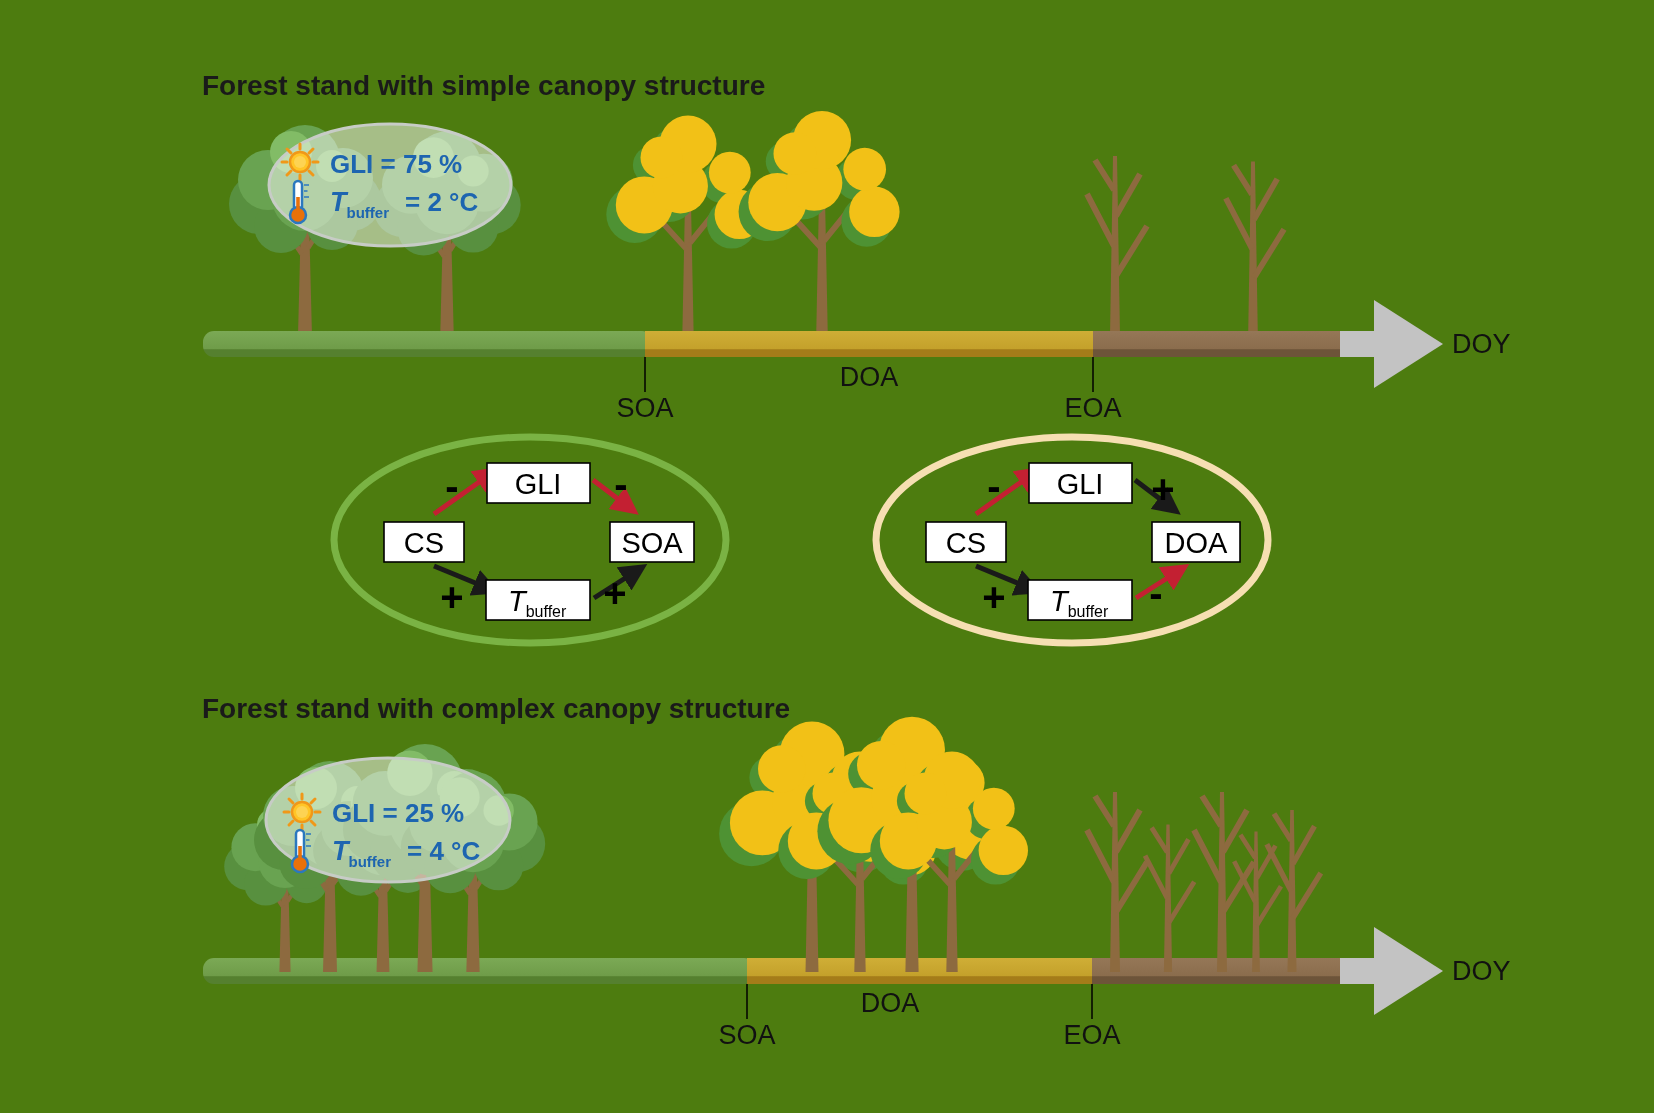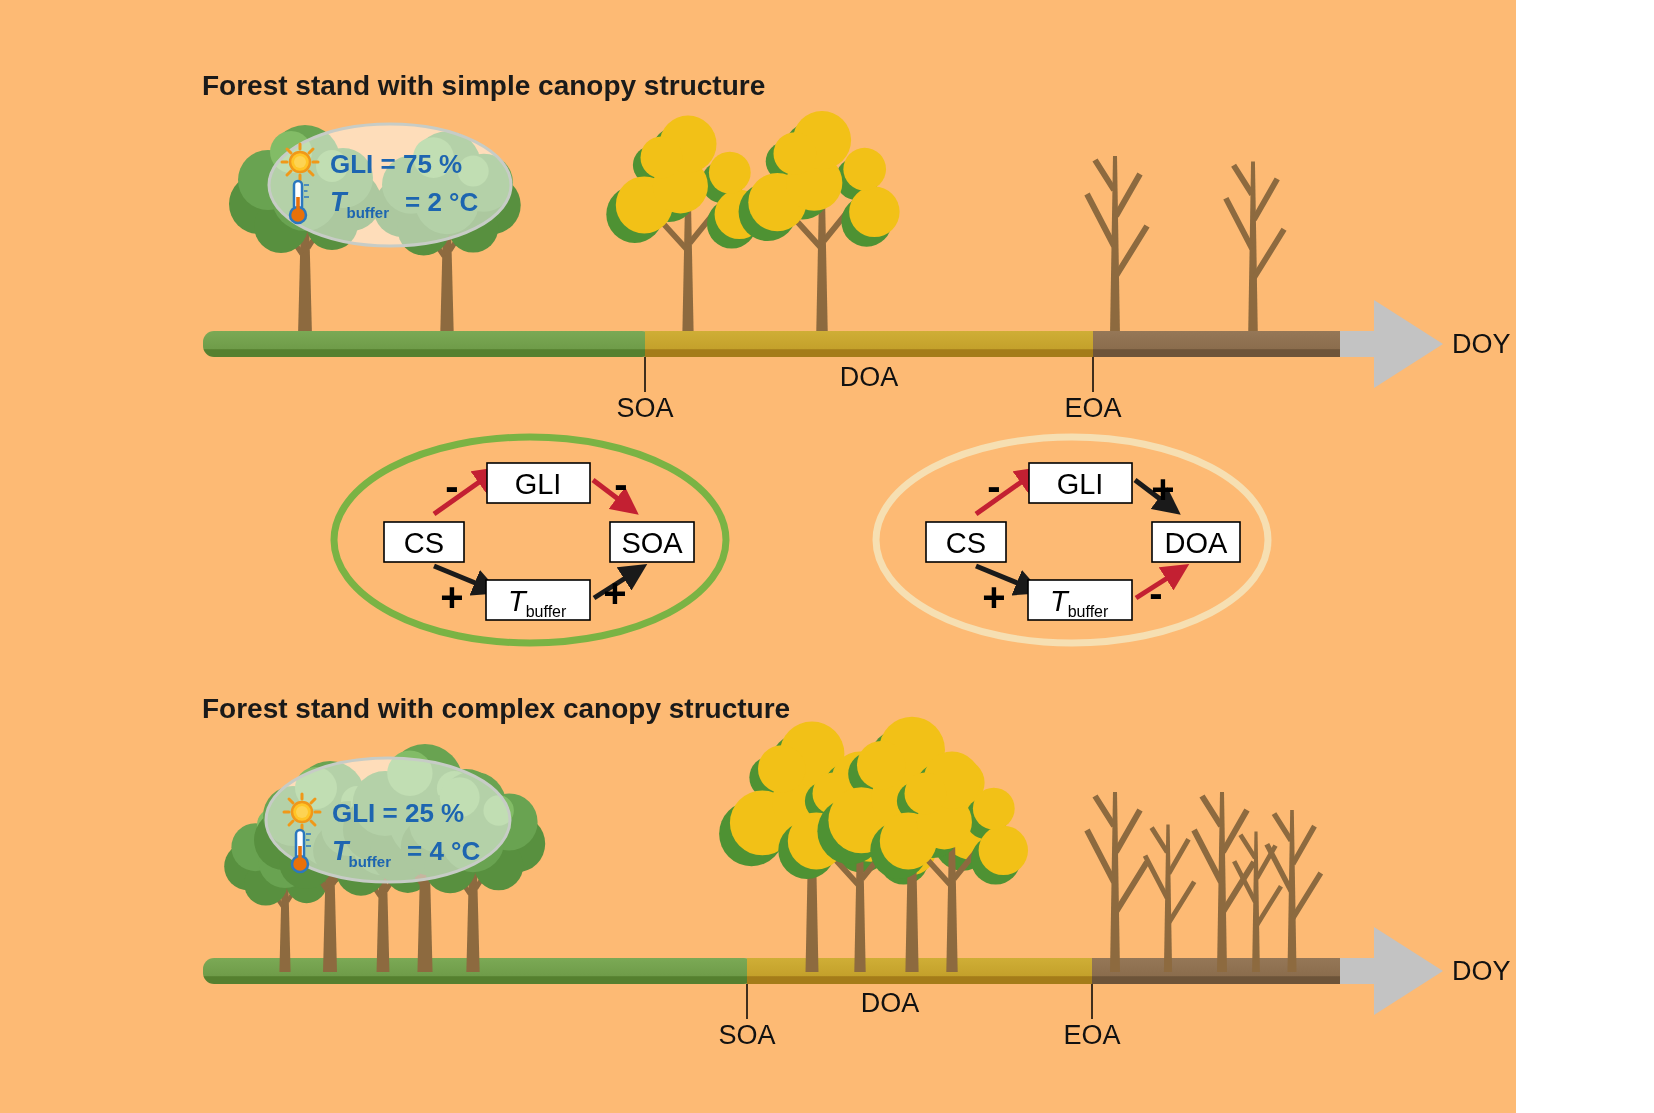--- a/index.html
+++ b/index.html
@@ -1,16 +1,16 @@
 <!DOCTYPE html>
 <html style="--bar_green: #6f9c49; --bar_green_light: #7ba955; --bar_green_dark: #55802f; --bar_autumn: #c4a12b; --bar_autumn_light: #cfae36; --bar_autumn_dark: #a47c19; --bar_brown: #8b6d4d; --bar_brown_light: #957757; --bar_brown_dark: #6d5439; --arrow_gray: #c3c3c3; --ellipse_green: #7ab344; --ellipse_tan: #f6dfb2; --arrow_red: #c32032; --arrow_black: #1a1a1a; --text_blue: #1d65b0; --trunk: #8d6a3f; --leaf_green: #69a351; --leaf_green_dark: #58903f; --leaf_green_light: #82bc66; --leaf_yellow: #f2c117; --autumn_green: #4e9233; --sun_core: #ffc527; --sun_ray: #f09819; --thermo_blue: #2b78be; --thermo_fill: #e8710a;"><head>
 <meta charset="utf-8">
 <style>
   html,body{margin:0;padding:0;background:#ffffff;}
-  .canvas{position:relative;width:1516px;height:1113px;background:#fdba74;overflow:hidden;
+  .canvas{position:relative;width:1654px;height:1113px;background:#4d7c0f;overflow:hidden;
           font-family:"Liberation Sans",sans-serif;}
   svg{position:absolute;left:0;top:0;}
   .title{font:bold 28px "Liberation Sans",sans-serif;fill:#1a1a1a;}
   .lbl{font:27px "Liberation Sans",sans-serif;fill:#111;}
   .node-box{fill:#ffffff;stroke:#000;stroke-width:1.6;}
   .node-lbl{font:29px "Liberation Sans",sans-serif;fill:#000;}
   .node-lbl-i{font:italic 29px "Liberation Sans",sans-serif;fill:#000;}
   .node-sub{font:16px "Liberation Sans",sans-serif;fill:#000;}
   .sign{font:bold 40px "Liberation Sans",sans-serif;fill:#000;}
   .bubble{fill:rgba(255,255,255,0.5);stroke:#c7ccc6;stroke-width:3;}

